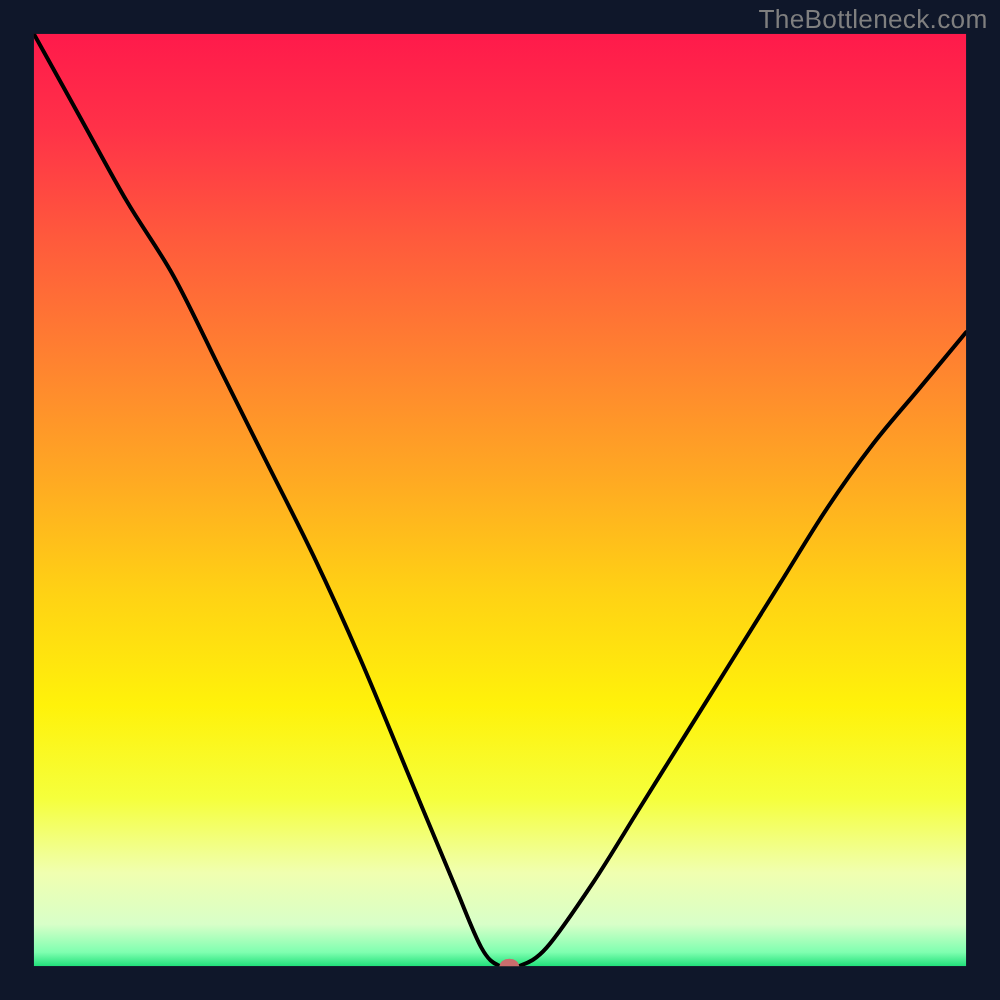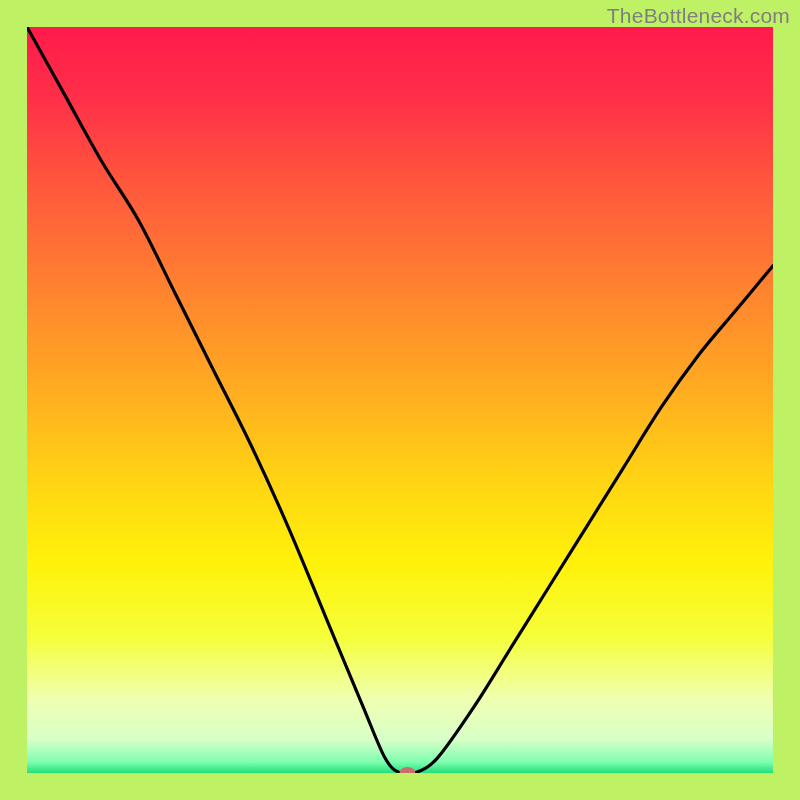--- a/index.html
+++ b/index.html
@@ -8,21 +8,21 @@
     width: 800px;
     height: 800px;
     background: #000;
     overflow: hidden;
     font-family: Arial, Helvetica, sans-serif;
   }
   .frame {
     position: relative;
     width: 800px;
     height: 800px;
-    background: #bef264;
+    background: #0f172a;
   }
   .watermark {
     position: absolute;
     top: 4px;
     right: 10px;
     color: #7f7f7f;
     font-size: 21px;
     font-weight: 400;
     letter-spacing: 0.2px;
     z-index: 10;

